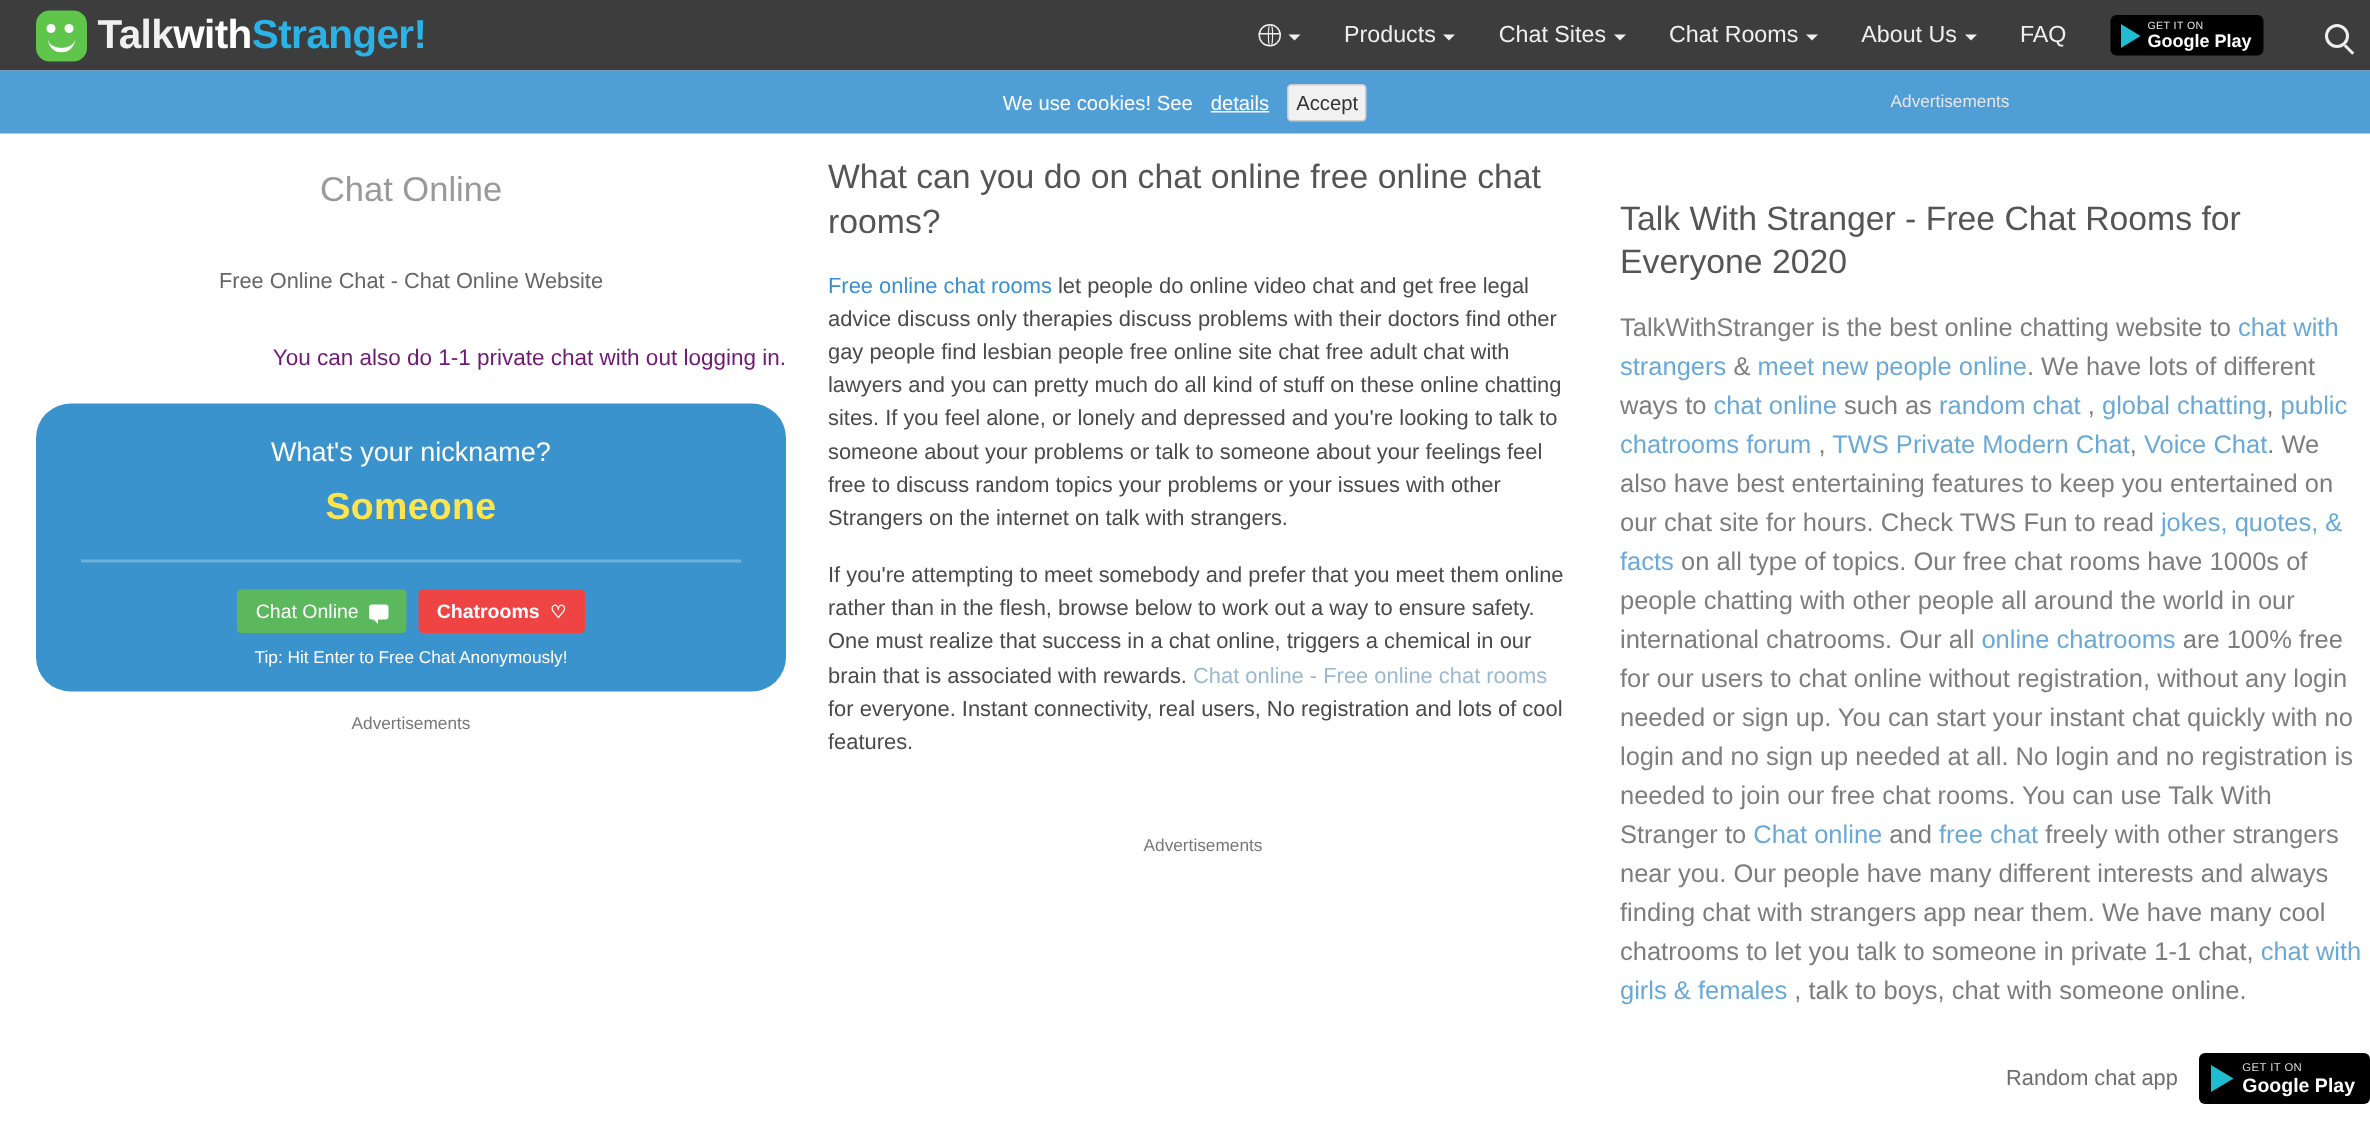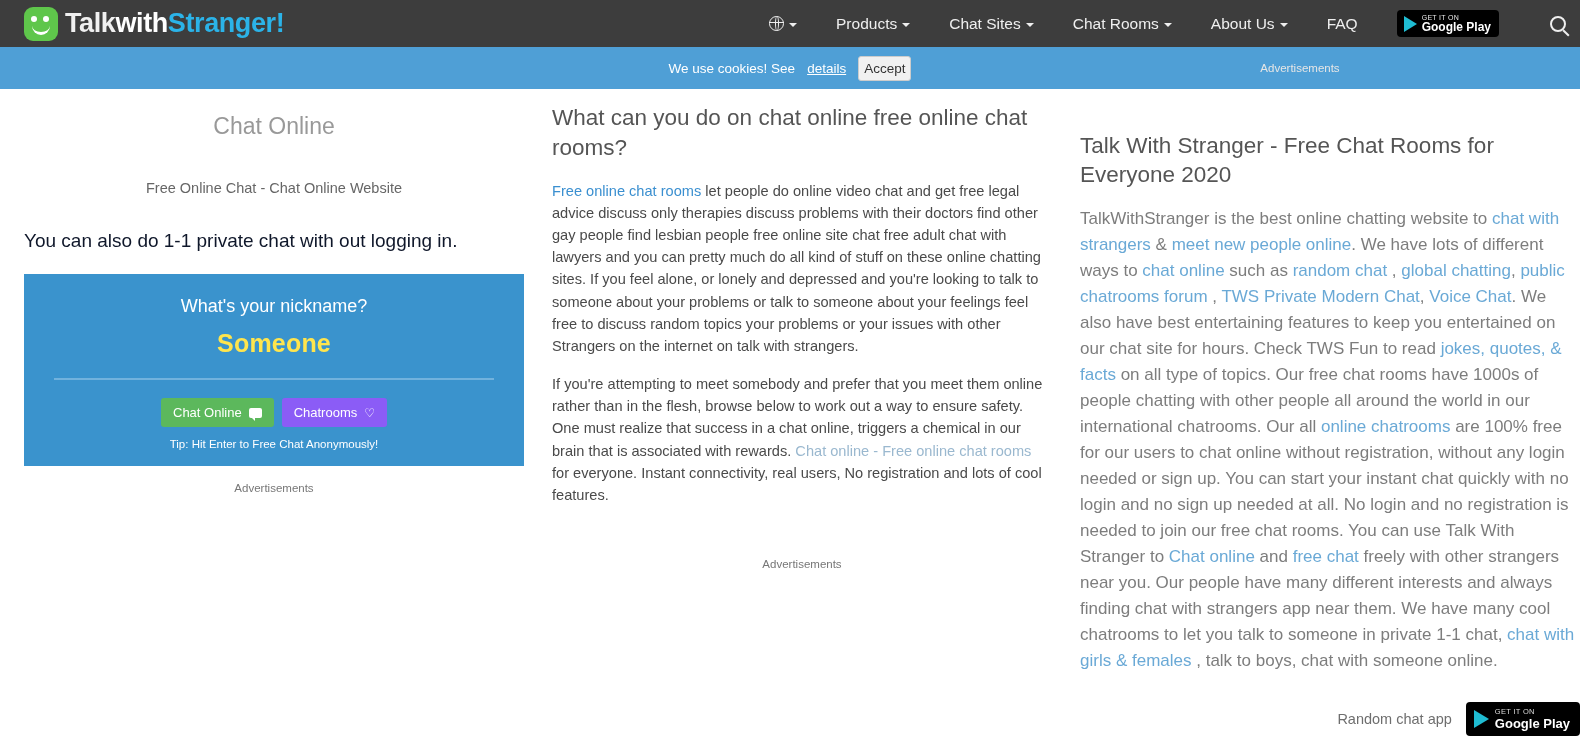--- a/index.html
+++ b/index.html
@@ -46,21 +46,21 @@
   }
   .logo-text { font-size: 27px; font-weight: bold; letter-spacing: -0.4px; }
   .logo-text .t1 { color: #f0f0f0; }
   .logo-text .t2 { color: #ffffff; }
   .logo-text .t3 { color: #2bb3e8; }
 
   .nav {
     margin-left: auto;
     display: flex;
     align-items: center;
-    gap: 39px;
+    gap: 29px;
     color: #efefef;
     font-size: 15.5px;
   }
   .nav-item { cursor: pointer; white-space: nowrap; display: flex; align-items: center; gap: 5px; }
   .caret {
     display: inline-block;
     width: 0; height: 0;
     border-left: 4px solid transparent;
     border-right: 4px solid transparent;
     border-top: 4px solid #efefef;
@@ -131,41 +131,42 @@
   .col-left  { width: 500px; flex: none; }
   .col-mid   { width: 500px; flex: none; }
   .col-right { width: 500px; flex: none; }
 
   
   .chat-title {
     text-align: center; font-size: 23px; color: #999; font-weight: normal;
     margin: 10px 0 10px;
   }
   .chat-sub { text-align: center; font-size: 14.5px; color: #666; margin-top: 40px; }
-  .chat-note { text-align: left; font-size: 19px; color: #0f172a; margin-top: 34px; }
+  .chat-note { text-align: right; font-size: 15px; color: #701a75; margin-top: 34px; }
   .nick-box {
     margin-top: 22px;
     background: #3a93cd;
     padding: 22px 22px 16px;
     text-align: center;
+    border-radius: 23px;
   }
   .nick-q { color: #fff; font-size: 18px; }
   .nick-val {
     color: #ffe54d; font-size: 25px; font-weight: bold;
     margin-top: 12px; letter-spacing: .2px;
   }
   .nick-rule { height: 2px; background: #71b2dd; margin: 20px 8px 18px; }
   .btn-row { display: flex; justify-content: center; gap: 8px; }
   .btn {
     border: none; border-radius: 3px; color: #fff; font-size: 13px;
     padding: 7px 12px; cursor: pointer; display: flex; align-items: center; gap: 7px;
     font-family: "Liberation Sans", sans-serif;
   }
   .btn-green { background: #5cb85c; }
-  .btn-red { background: #8b5cf6; }
+  .btn-red { background: #ef4444; font-weight: bold; }
   .ico-bubble {
     display: inline-block; width: 13px; height: 10px; background: #fff; border-radius: 2px;
     position: relative;
   }
   .ico-bubble:after {
     content: ""; position: absolute; left: 2px; bottom: -3px;
     border-left: 4px solid transparent; border-right: 0 solid transparent;
     border-top: 4px solid #fff;
   }
   .ico-heart { font-size: 12px; color: #fff; }

